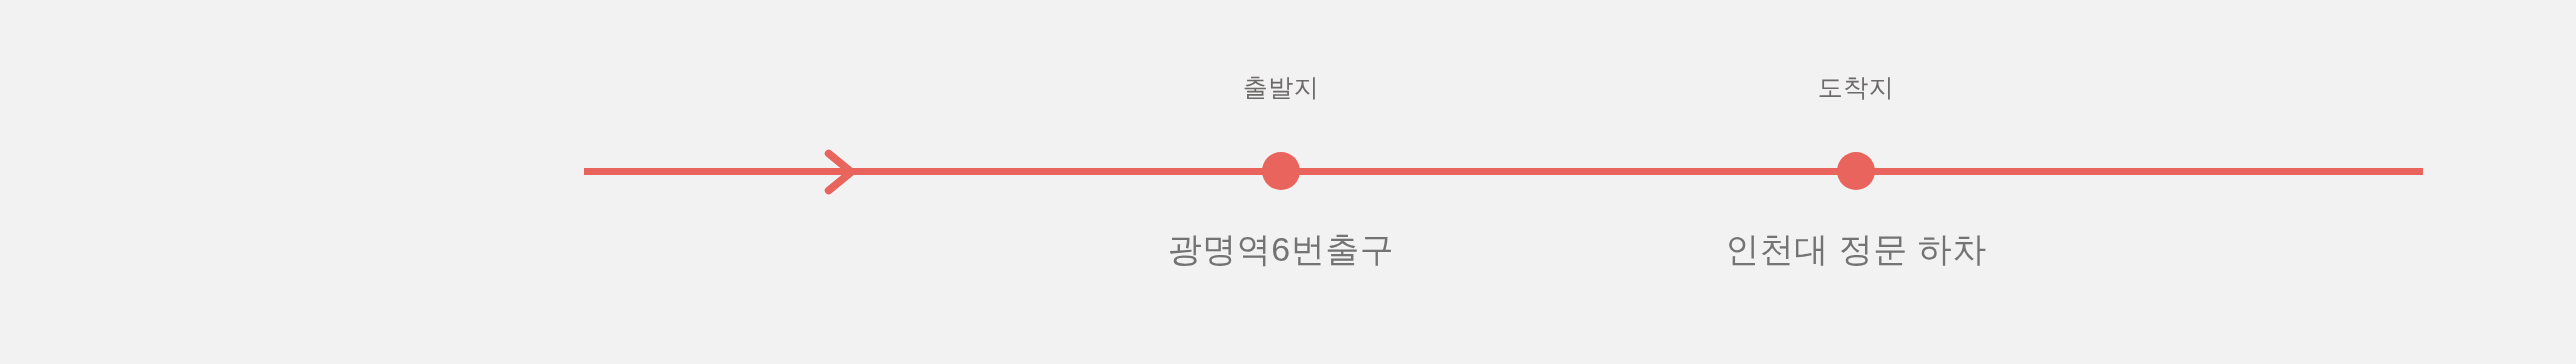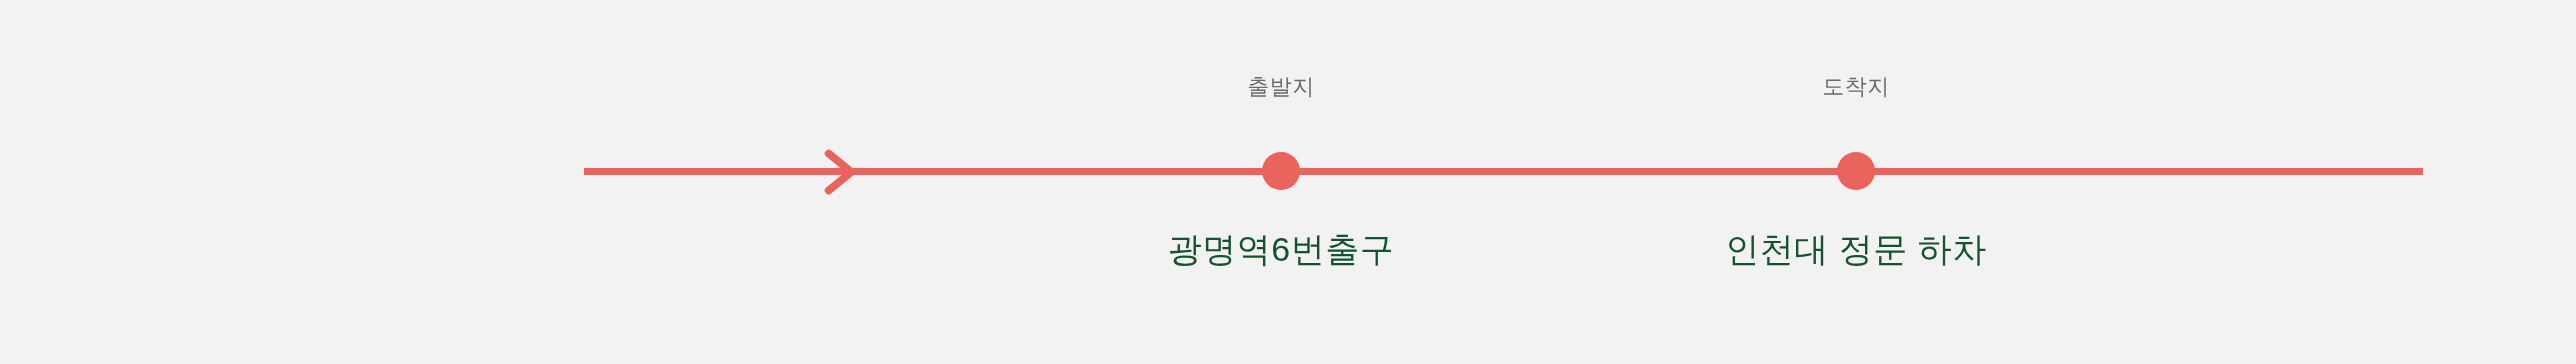--- a/index.html
+++ b/index.html
@@ -46,36 +46,36 @@
     height: 38px;
     border-radius: 50%;
     background: #E8645C;
   }
   .stop-role {
     position: absolute;
     top: 70px;
     left: 0;
     transform: translateX(-50%);
     white-space: nowrap;
-    font-size: 22px;
+    font-size: 25px;
     line-height: 34px;
     font-weight: 400;
     color: #6D6A6A;
     letter-spacing: 0.5px;
   }
   .stop-name {
     position: absolute;
     top: 231px;
     left: 0;
     transform: translateX(-50%);
     white-space: nowrap;
     font-size: 34px;
     line-height: 37px;
     font-weight: 500;
-    color: #14532d;
+    color: #737373;
     letter-spacing: 0.5px;
   }
 </style>
 </head>
 <body>
 
 <div class="canvas">
 
   <div class="route-line"></div>
 

